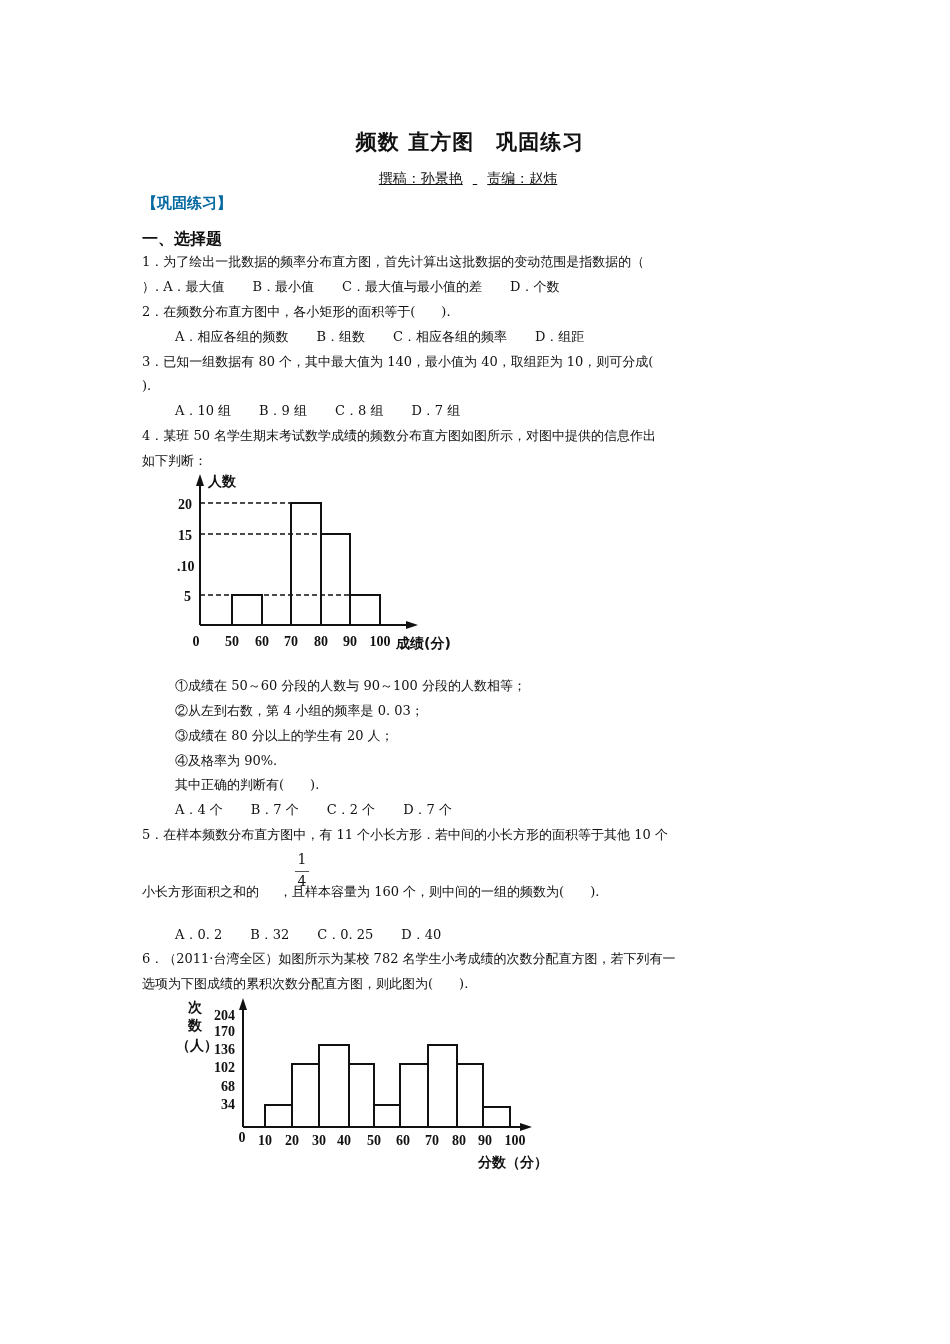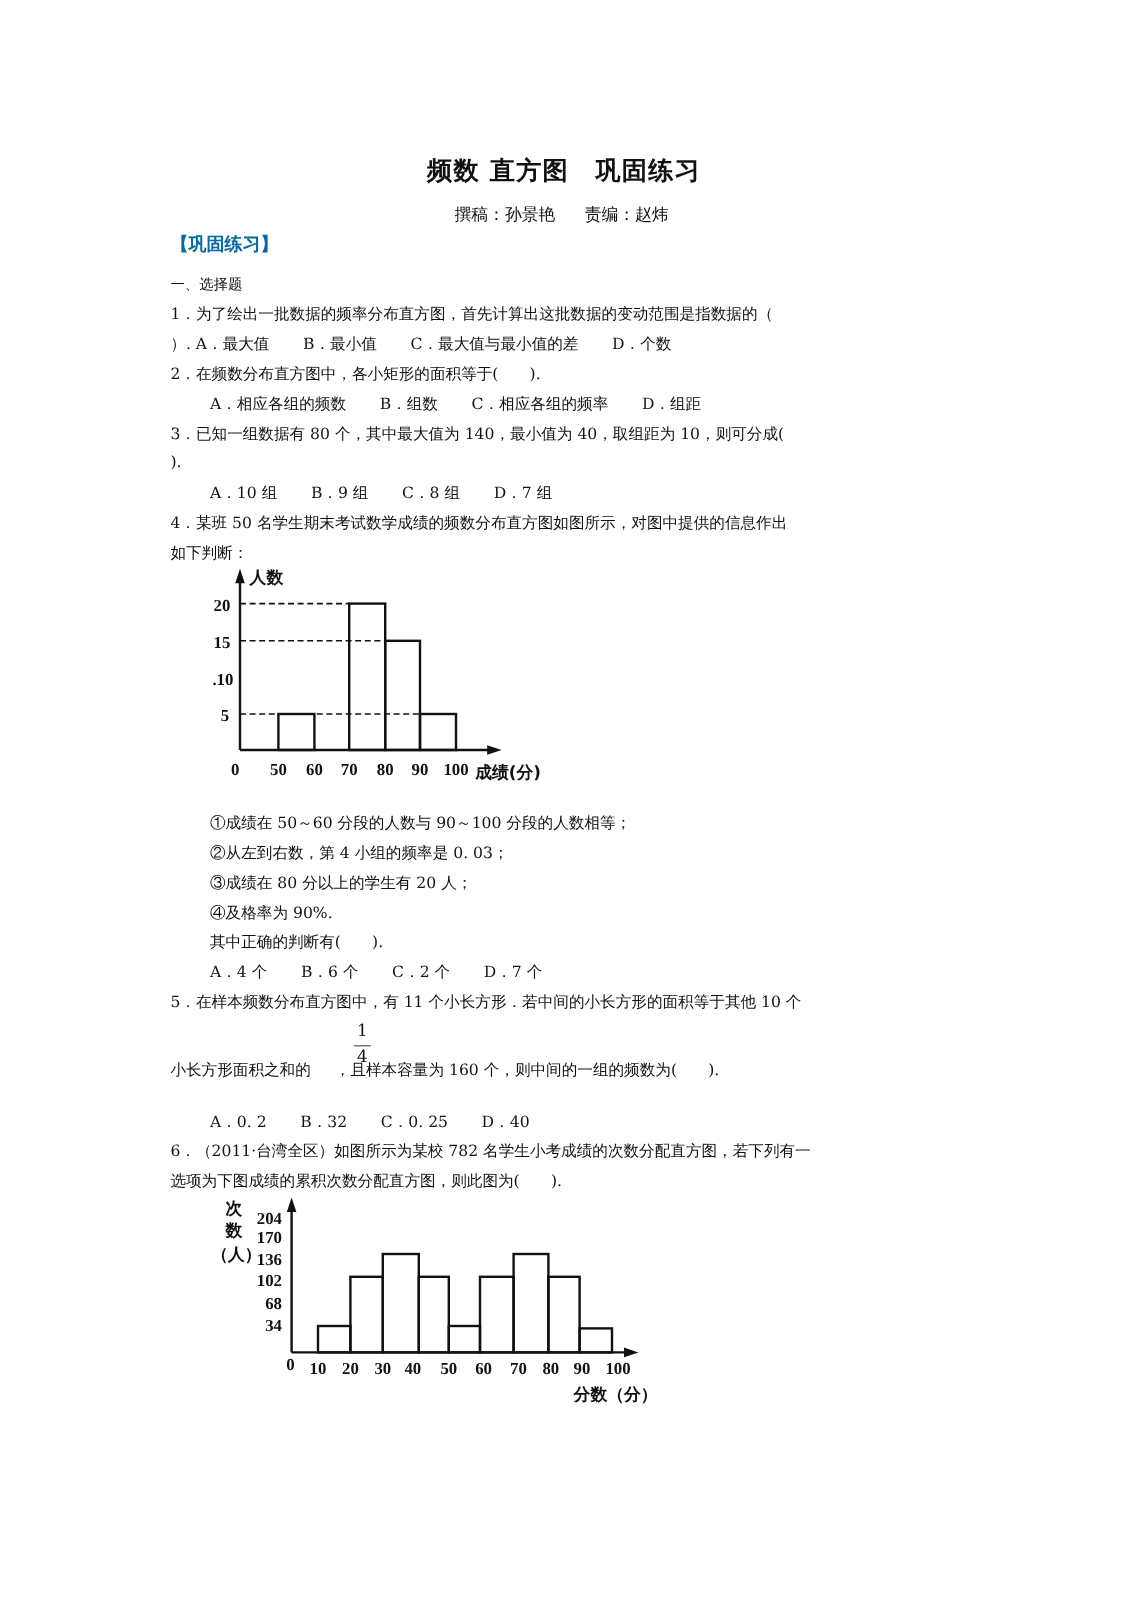--- a/index.html
+++ b/index.html
@@ -1,25 +1,25 @@
 <!DOCTYPE html>
 <html><head>
 <meta charset="utf-8">
 <style>
   html,body{margin:0;padding:0;background:#fff;}
   body{width:950px;height:1344px;position:relative;overflow:hidden;
        font-family:"DejaVu Serif","Liberation Serif",serif;color:#111;}
   .abs{position:absolute;white-space:nowrap;}
   .title{left:0;width:940px;top:128px;text-align:center;font-size:21px;font-weight:bold;
          font-family:"DejaVu Sans","Liberation Sans",sans-serif;letter-spacing:1px;}
-  .byline{left:0;width:936px;top:170px;text-align:center;font-size:14px;}
+  .byline{left:0;width:936px;top:170px;text-align:center;font-size:14px;text-decoration:underline;}
   .byline span{margin:0 10px;}
   .section-tag{left:142px;top:194px;font-size:15px;font-weight:bold;color:#0369a1;
                font-family:"DejaVu Sans","Liberation Sans",sans-serif;}
-  .heading{left:142px;top:229px;font-size:12px;font-weight:normal;
+  .heading{left:142px;top:229px;font-size:16px;font-weight:bold;
            font-family:"DejaVu Sans","Liberation Sans",sans-serif;}
   .line{font-size:13px;left:142px;}
   .ind{left:175px;}
   .opts span{display:inline-block;margin-right:28px;}
   .frac{position:absolute;left:295px;top:852px;width:14px;text-align:center;font-size:14px;line-height:15px;}
   .frac .bar{border-top:1px solid #555;margin:4px 0 2px;}
   svg text{font-family:"Liberation Serif","DejaVu Serif",serif;font-weight:bold;}
   svg .cn{font-family:"DejaVu Sans","Liberation Sans",sans-serif;}
 </style>
 </head>
@@ -89,21 +89,21 @@
   </g>
   <text class="cn" x="236" y="180" font-size="14" fill="#111">成绩(分)</text>
 </svg>
 
 <div class="abs line ind" style="top:677px">①成绩在 50～60 分段的人数与 90～100 分段的人数相等；</div>
 <div class="abs line ind" style="top:702px">②从左到右数，第 4 小组的频率是 0. 03；</div>
 <div class="abs line ind" style="top:727px">③成绩在 80 分以上的学生有 20 人；</div>
 <div class="abs line ind" style="top:752px">④及格率为 90%.</div>
 <div class="abs line ind" style="top:776px">其中正确的判断有(　　).</div>
 <div class="abs line ind opts" style="top:801px">
-  <span>A．4 个</span><span>B．6 个</span><span>C．2 个</span><span>D．7 个</span>
+  <span>A．4 个</span><span>B．7 个</span><span>C．2 个</span><span>D．7 个</span>
 </div>
 
 <div class="abs line" style="top:826px">5．在样本频数分布直方图中，有 11 个小长方形．若中间的小长方形的面积等于其他 10 个</div>
 <div class="frac">
   <div>1</div>
   <div class="bar"></div>
   <div>4</div>
 </div>
 <div class="abs line" style="top:883px">
   <span>小长方形面积之和的</span><span style="display:inline-block;width:20px"></span><span>，且样本容量为 160 个，则中间的一组的频数为(　　).</span>

